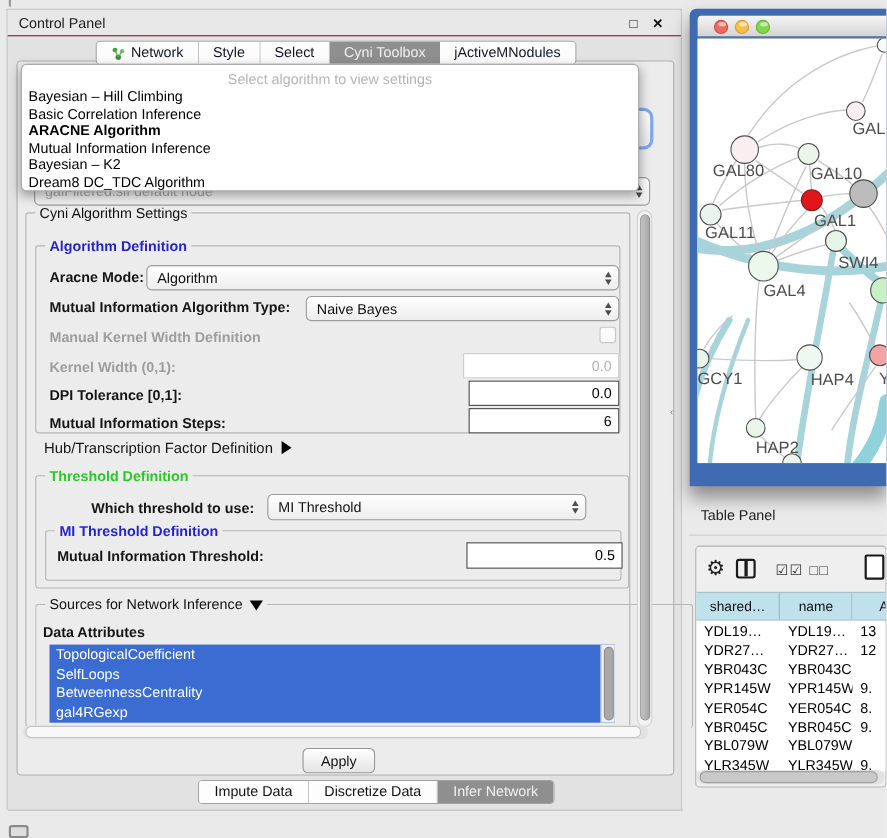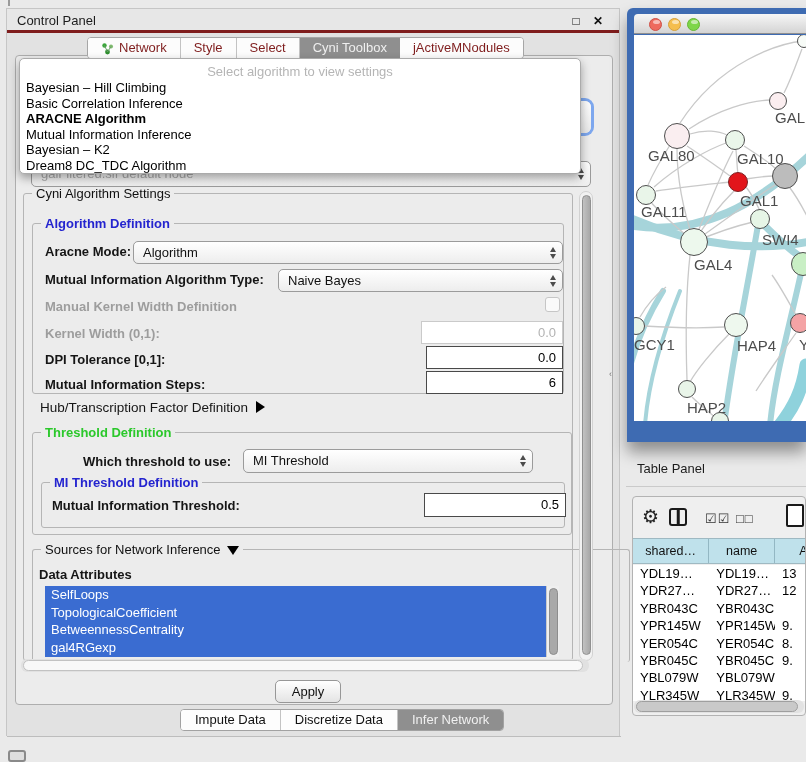--- a/index.html
+++ b/index.html
@@ -2,28 +2,28 @@
 <html><head>
 <meta charset="utf-8">
 <style>
   * { margin:0; padding:0; box-sizing:border-box; }
   html,body { width:806px; height:762px; }
   body { font-family:"Liberation Sans", sans-serif; background:#eaeaea; }
   #page { position:relative; width:806px; height:762px; overflow:hidden; background:#eaeaea; }
 
   
   #control-panel { position:absolute; left:6px; top:8px; width:614px; height:728px; background:#e2e2e2; border:1px solid #c6c6c6; border-bottom:none; }
-  .cp-titlebar { position:absolute; left:0; top:0; width:100%; height:24px; background:#e7e7e7; border-bottom:3px solid #7f1d1d; }
+  .cp-titlebar { position:absolute; left:0; top:0; width:100%; height:24px; background:#e7e7e7; border-bottom:1px solid #7f1d1d; }
   .cp-title { position:absolute; left:10px; top:4px; font-size:13px; color:#1c1c1c; }
   .wbtn { position:absolute; top:5px; width:14px; height:14px; font-size:12px; color:#111; text-align:center; line-height:14px; font-weight:bold; }
   #cp-float { right:36px; font-weight:normal; }
   #cp-close { right:14px; }
 
   #tab-bar { position:absolute; left:80px; top:28px; height:22px; display:flex; border:1px solid #a6a6a6; border-radius:4px; overflow:hidden; background:#fff; z-index:3; }
-  .tab { padding:0 13px; font-size:13px; line-height:20px; color:#7f1d1d; background:#fcfcfc; border-right:1px solid #c3c3c3; display:flex; align-items:center; gap:5px; white-space:nowrap; }
+  .tab { padding:0 13px; font-size:13px; line-height:20px; color:#0f172a; background:#fcfcfc; border-right:1px solid #c3c3c3; display:flex; align-items:center; gap:5px; white-space:nowrap; }
   .tab:last-child { border-right:none; }
   .tab.selected { background:#8f8f8f; color:#efefef; border-right:none; }
   .net-icon svg { display:block; }
 
   #cp-content { position:absolute; left:8px; top:46px; width:598px; height:650px; background:#ececec; border:1px solid #aeaeae; border-radius:4px; }
 
   
   .combo { position:absolute; border:1px solid #9b9b9b; border-radius:5px; background:linear-gradient(#ffffff,#ededed); font-size:13px; color:#111; padding-left:9px; }
   .combo .stepper { position:absolute; right:6px; top:50%; transform:translateY(-50%); display:flex; flex-direction:column; gap:2px; }
   .stepper .up { width:0; height:0; border-left:3.5px solid transparent; border-right:3.5px solid transparent; border-bottom:5px solid #4c4c4c; }
@@ -225,22 +225,22 @@
           <span class="lbl" style="left:10px; top:15px;">Mutual Information Threshold:</span>
           <div class="field" style="left:382px; top:10px; width:142px; height:24px; line-height:22px;">0.5</div>
         </div>
       </div>
 
       <div id="src-group" class="group">
         <span class="gtitle"><span>Sources for Network Inference</span><i class="tri-down"></i></span>
         <span class="lbl" style="left:6px; top:17px;">Data Attributes</span>
         <div id="attr-list">
           <div id="attr-items">
+              <div class="attr-item">TopologicalCoefficient</div>
               <div class="attr-item">SelfLoops</div>
-              <div class="attr-item">TopologicalCoefficient</div>
               <div class="attr-item">BetweennessCentrality</div>
               <div class="attr-item">gal4RGexp</div>
             </div>
           <div id="attr-scroll">
               <div id="attr-thumb"></div>
             </div>
         </div>
       </div>
     </div>
 

